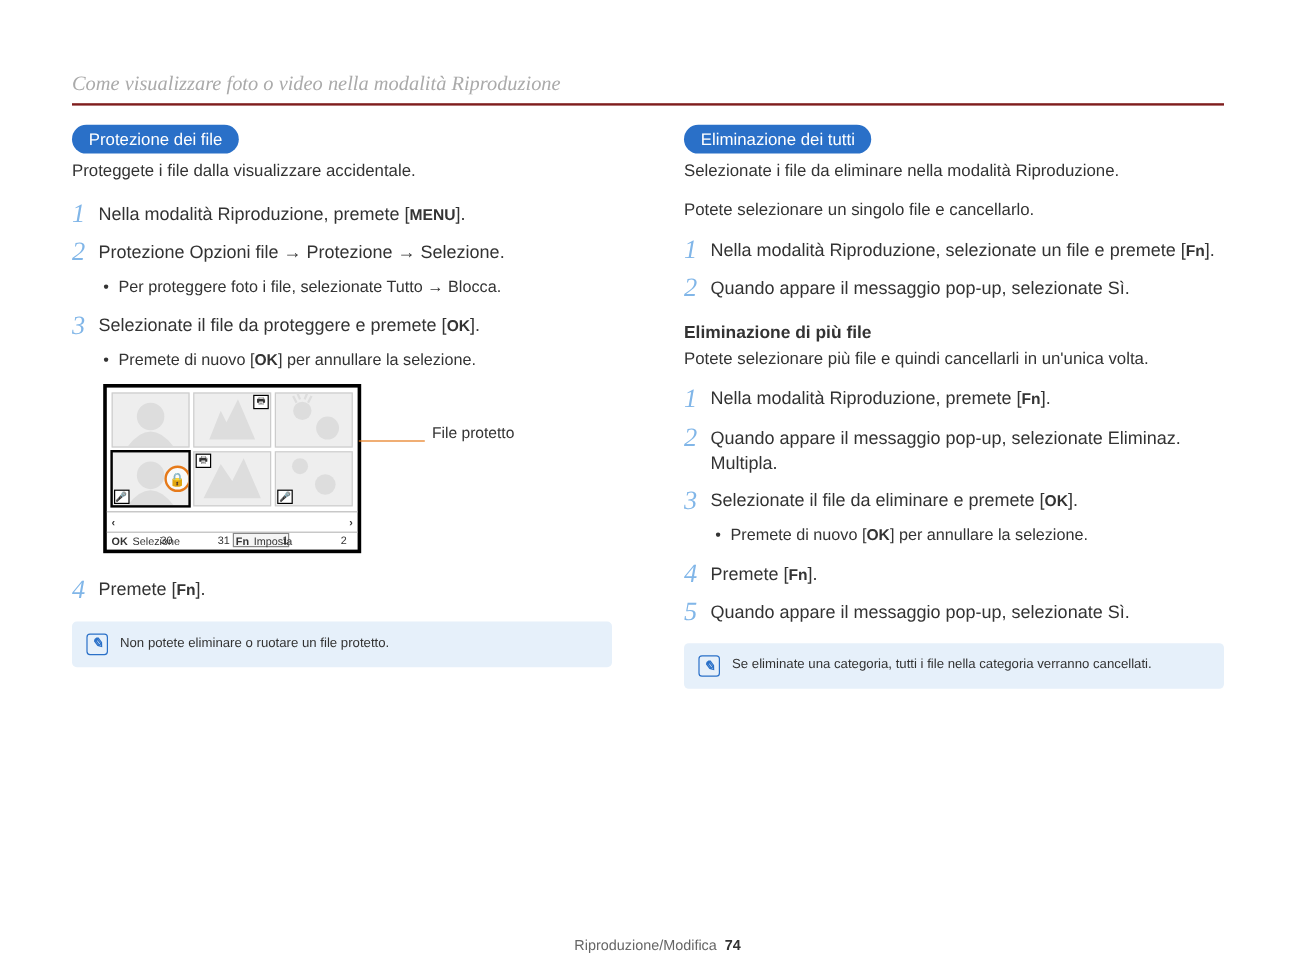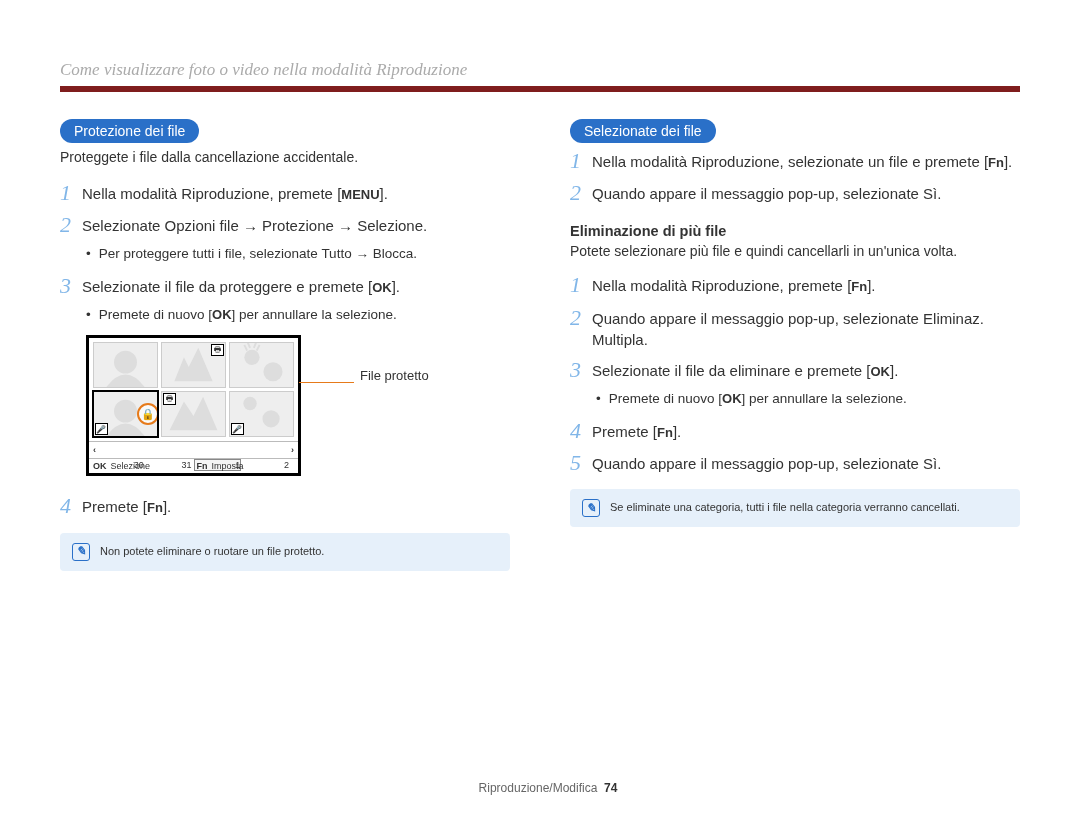--- a/index.html
+++ b/index.html
@@ -10,23 +10,23 @@
     height: 815px;
     padding: 60px 60px 20px 60px;
     color: #333;
     position: relative;
   }
   .header-title {
     font-family: "Times New Roman", serif;
     font-style: italic;
     color: #aaa;
     font-size: 17px;
-    border-bottom: 6px solid #7f1d1d;
+    border-bottom: 2px solid #7f1d1d;
     padding-bottom: 6px;
-    margin-bottom: 27px;
+    margin-bottom: 16px;
     font-weight: 300;
   }
   .columns { display: flex; gap: 60px; }
   .col { flex: 1; }
   .pill {
     display: inline-block;
     background: #2a70c8;
     color: #fff;
     font-size: 14px;
     padding: 4px 14px;
@@ -176,39 +176,39 @@
 </style>
 </head>
 <body>
 
 <div class="header-title">Come visualizzare foto o video nella modalità Riproduzione</div>
 
 <div class="columns">
 
   <div class="col">
     <div class="pill">Protezione dei file</div>
-    <div class="desc">Proteggete i file dalla cancellazione accidentale.</div>
+    <div class="desc">Proteggete i file dalla visualizzare accidentale.</div>
 
     <div class="step">
       <div class="step-num">1</div>
       <div class="step-text">
         <span>Nella modalità Riproduzione, premete [</span><span class="btn-label">MENU</span><span>].</span>
       </div>
     </div>
 
     <div class="step">
       <div class="step-num">2</div>
       <div class="step-text">
-        <span>Selezionate </span><span class="bold">Opzioni file → Protezione → Selezione</span><span>.</span>
+        <span>Protezione </span><span class="bold">Opzioni file → Protezione → Selezione</span><span>.</span>
       </div>
     </div>
     <div class="bullet-row">
       <span class="dot">•</span>
       <span>
-        <span>Per proteggere tutti i file, selezionate </span><span class="bold">Tutto → Blocca</span><span>.</span>
+        <span>Per proteggere foto i file, selezionate </span><span class="bold">Tutto → Blocca</span><span>.</span>
       </span>
     </div>
 
     <div class="step">
       <div class="step-num">3</div>
       <div class="step-text">
         <span>Selezionate il file da proteggere e premete [</span><span class="btn-label">OK</span><span>].</span>
       </div>
     </div>
     <div class="bullet-row">
@@ -295,22 +295,24 @@
       </div>
     </div>
 
     <div class="note-box">
       <div class="note-icon">✎</div>
       <div class="note-text">Non potete eliminare o ruotare un file protetto.</div>
     </div>
   </div>
 
   <div class="col">
-    <div class="pill">Selezionate dei file</div>
-
+    <div class="pill">Eliminazione dei tutti</div>
+    <div class="desc">Selezionate i file da eliminare nella modalità Riproduzione.</div>
+
+    <div class="subdesc">Potete selezionare un singolo file e cancellarlo.</div>
 
     <div class="step">
       <div class="step-num">1</div>
       <div class="step-text">
         <span>Nella modalità Riproduzione, selezionate un file e premete [</span><span class="btn-label">Fn</span><span>].</span>
       </div>
     </div>
     <div class="step">
       <div class="step-num">2</div>
       <div class="step-text">

